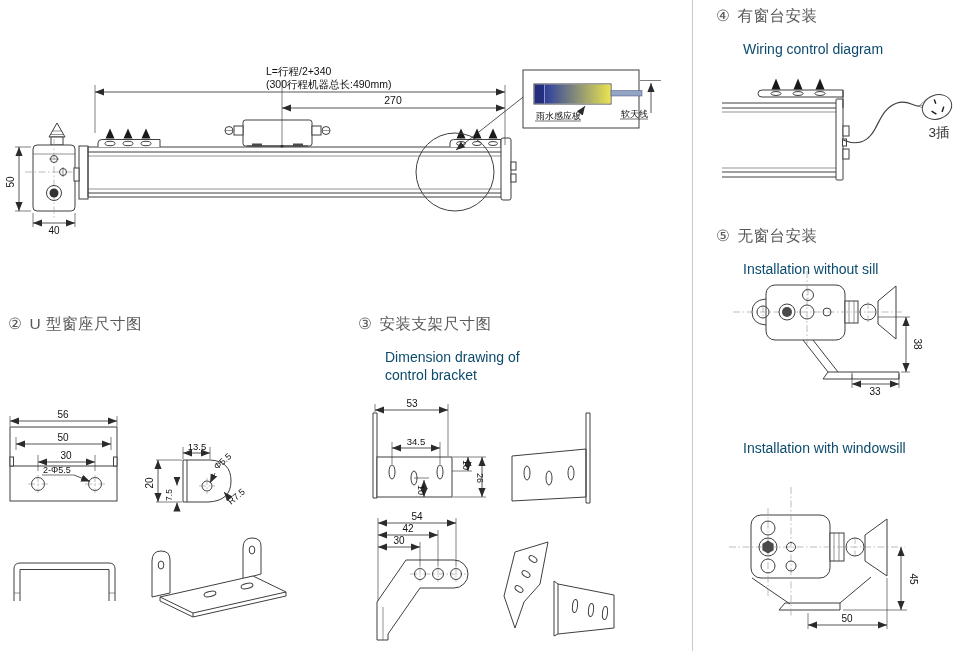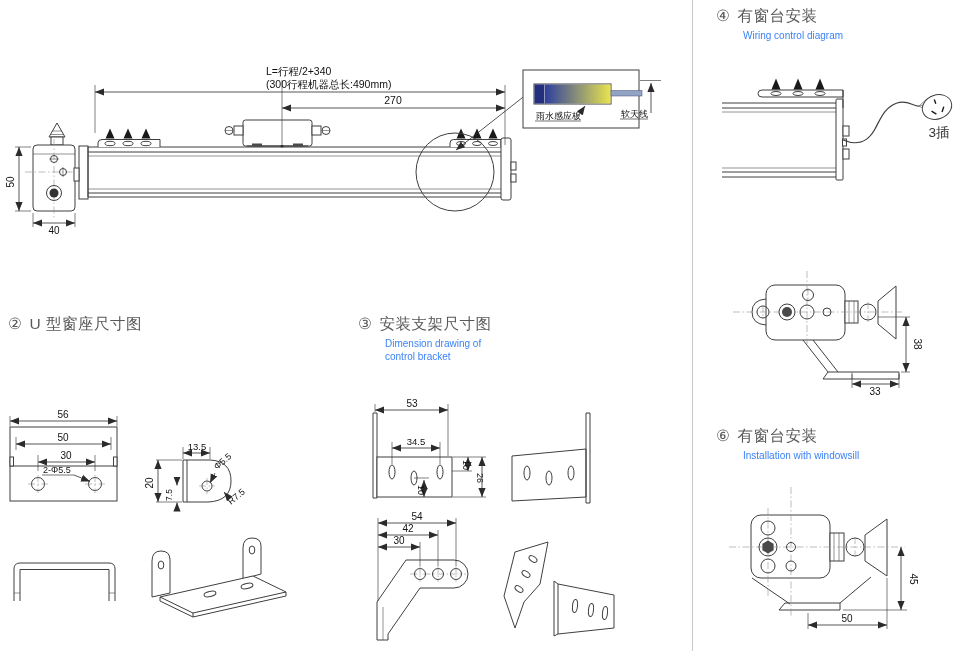--- a/index.html
+++ b/index.html
@@ -1,21 +1,21 @@
 <!DOCTYPE html>
 <html><head>
 <meta charset="utf-8">
 <style>
   html,body{margin:0;padding:0;background:#fff}
   .canvas{position:relative;width:959px;height:651px;background:#fff;font-family:"Liberation Sans",sans-serif;overflow:hidden}
   .divider{position:absolute;left:692px;top:0;width:1px;height:651px;background:#c9c9c9}
   .sec-title{position:absolute;color:#58595b}
   .t-zh{font-size:15.5px;letter-spacing:.5px;white-space:nowrap}
   .t-num{margin-right:7px}
-  .t-en{margin-left:27px;margin-top:2px;font-size:10px;line-height:1.3;color:#3b82f6}
+  .t-en{margin-left:27px;margin-top:13px;font-size:14px;line-height:1.3;color:#0c4a6e}
   svg{position:absolute;overflow:visible}
   .ln{stroke:#3f3f3f;stroke-width:1;fill:none}
   .fillw{fill:#fff}
   .lnt{stroke:#4a4a4a;stroke-width:.6;fill:none}
   .dim{stroke:#2b2b2b;stroke-width:.8;fill:none}
   .ext{stroke:#2b2b2b;stroke-width:.6;fill:none}
   .cl{stroke:#909090;stroke-width:.6;fill:none;stroke-dasharray:7 2.5 1.5 2.5}
   .txt{font-family:"Liberation Sans",sans-serif;font-size:10px;fill:#111}
   .t9{font-size:9px}.t95{font-size:9.5px}.t85{font-size:8.5px}
   .t105{font-size:10.5px}
@@ -153,22 +153,27 @@
         <div>Dimension drawing of</div>
         <div>control bracket</div>
       </div>
   </div>
   <div class="sec-title" style="left:716px;top:6px">
     <div class="t-zh"><span class="t-num">④</span><span>有窗台安装</span></div>
     <div class="t-en">
         <div>Wiring control diagram</div>
       </div>
   </div>
+  <div class="sec-title" style="left:716px;top:226px">
+    <div class="t-zh"><span class="t-num">⑤</span><span>无窗台安装</span></div>
+    <div class="t-en">
+        <div>Installation without sill</div>
+      </div>
+  </div>
   <div class="sec-title" style="left:716px;top:426px">
-    <div class="t-zh"><span class="t-num">⑥</span><span>有窗台安装</span></div>
     <div class="t-en">
         <div>Installation with windowsill</div>
       </div>
   </div>
 
   <svg style="left:0;top:395px" width="300" height="256" viewBox="0 395 300 256">
     <g>
       <rect class="ln fillw" x="10" y="427" width="107" height="74"></rect>
       <line class="ln" x1="10" y1="466" x2="117" y2="466"></line>
       <rect class="ln fillw" x="10" y="457" width="3.5" height="9"></rect>

